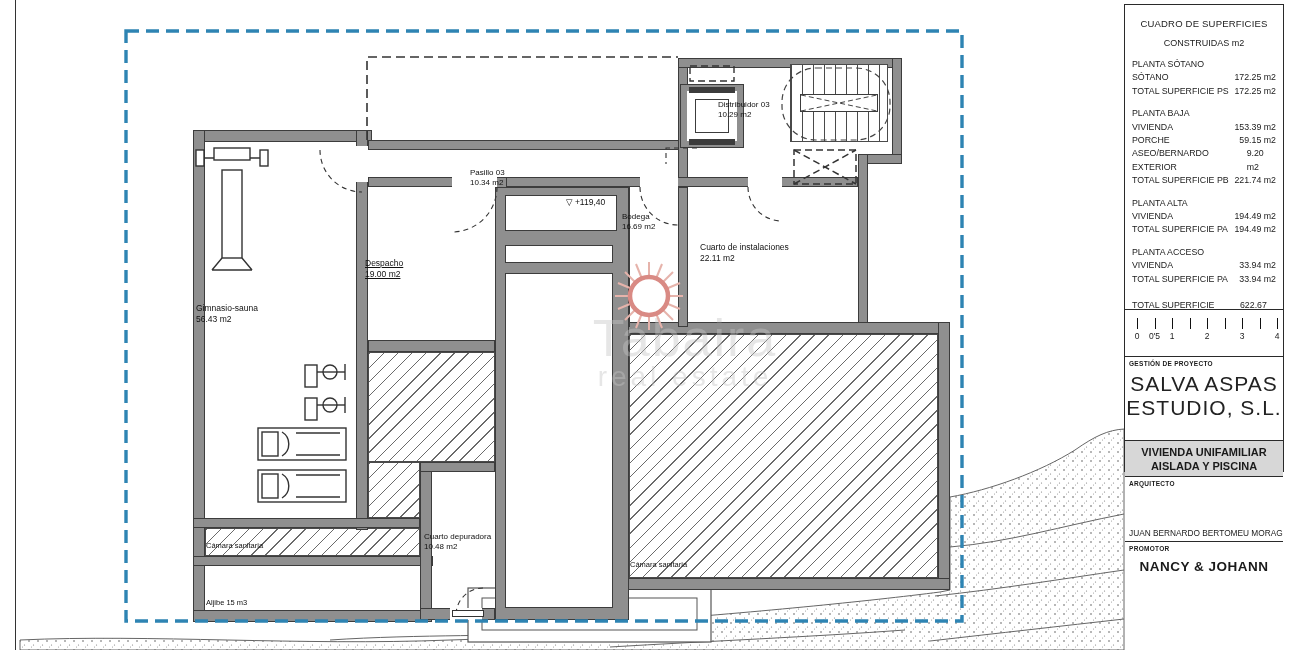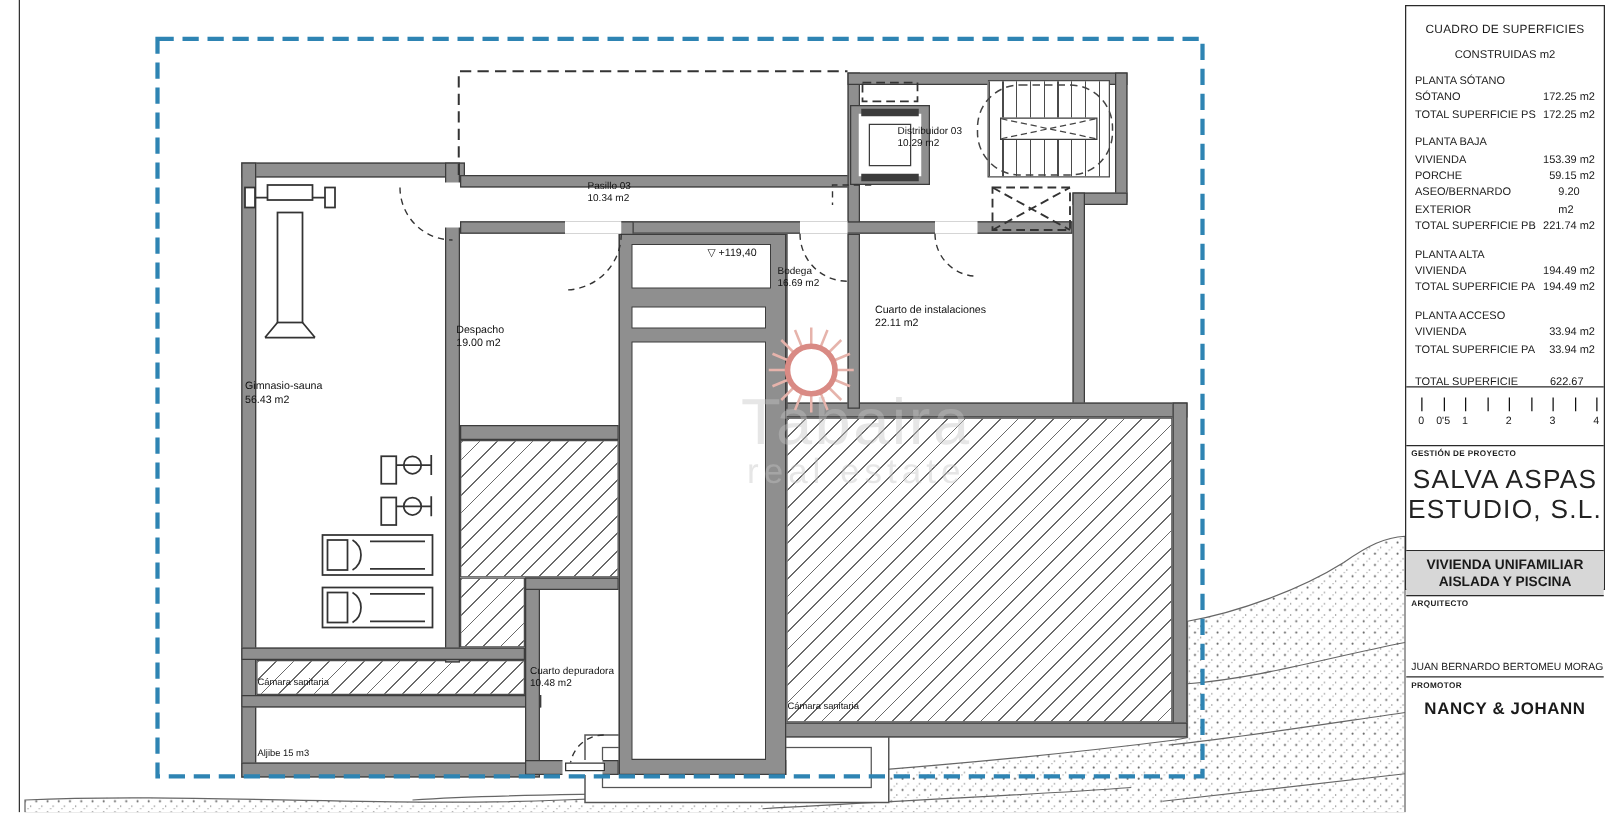--- a/index.html
+++ b/index.html
@@ -138,25 +138,25 @@
   <div class="darkbar" style="left:689px;top:139px;width:46px;height:6px;"></div>
   <div class="whitebox" style="left:695px;top:99px;width:34px;height:34px;"></div>
 
   <div class="treads" style="left:790px;top:64px;width:98px;height:78px;"></div>
   <div class="whitebox" style="left:800px;top:94px;width:78px;height:18px;"></div>
 
   <div class="rlabel" style="left:196px;top:303px;width:120px;">
     <span>Gimnasio-sauna</span>
     <span>56.43 m2</span>
   </div>
-  <div class="rlabel" style="left:365px;top:258px;width:100px;">
+  <div class="rlabel" style="left:365px;top:258px;width:100px;text-decoration:underline;">
     <span>Despacho</span>
     <span>19.00 m2</span>
   </div>
-  <div class="rlabel" style="left:470px;top:144px;width:85px;font-size:8px;line-height:10px;">
+  <div class="rlabel" style="left:470px;top:168px;width:85px;font-size:8px;line-height:10px;">
     <span>Pasillo 03</span>
     <span>10.34 m2</span>
   </div>
   <div class="rlabel" style="left:718px;top:100px;width:92px;font-size:8px;line-height:10px;">
     <span>Distribuidor 03</span>
     <span>10.29 m2</span>
   </div>
   <div class="rlabel" style="left:622px;top:212px;width:62px;font-size:8px;line-height:10px;">
     <span>Bodega</span>
     <span>16.69 m2</span>

